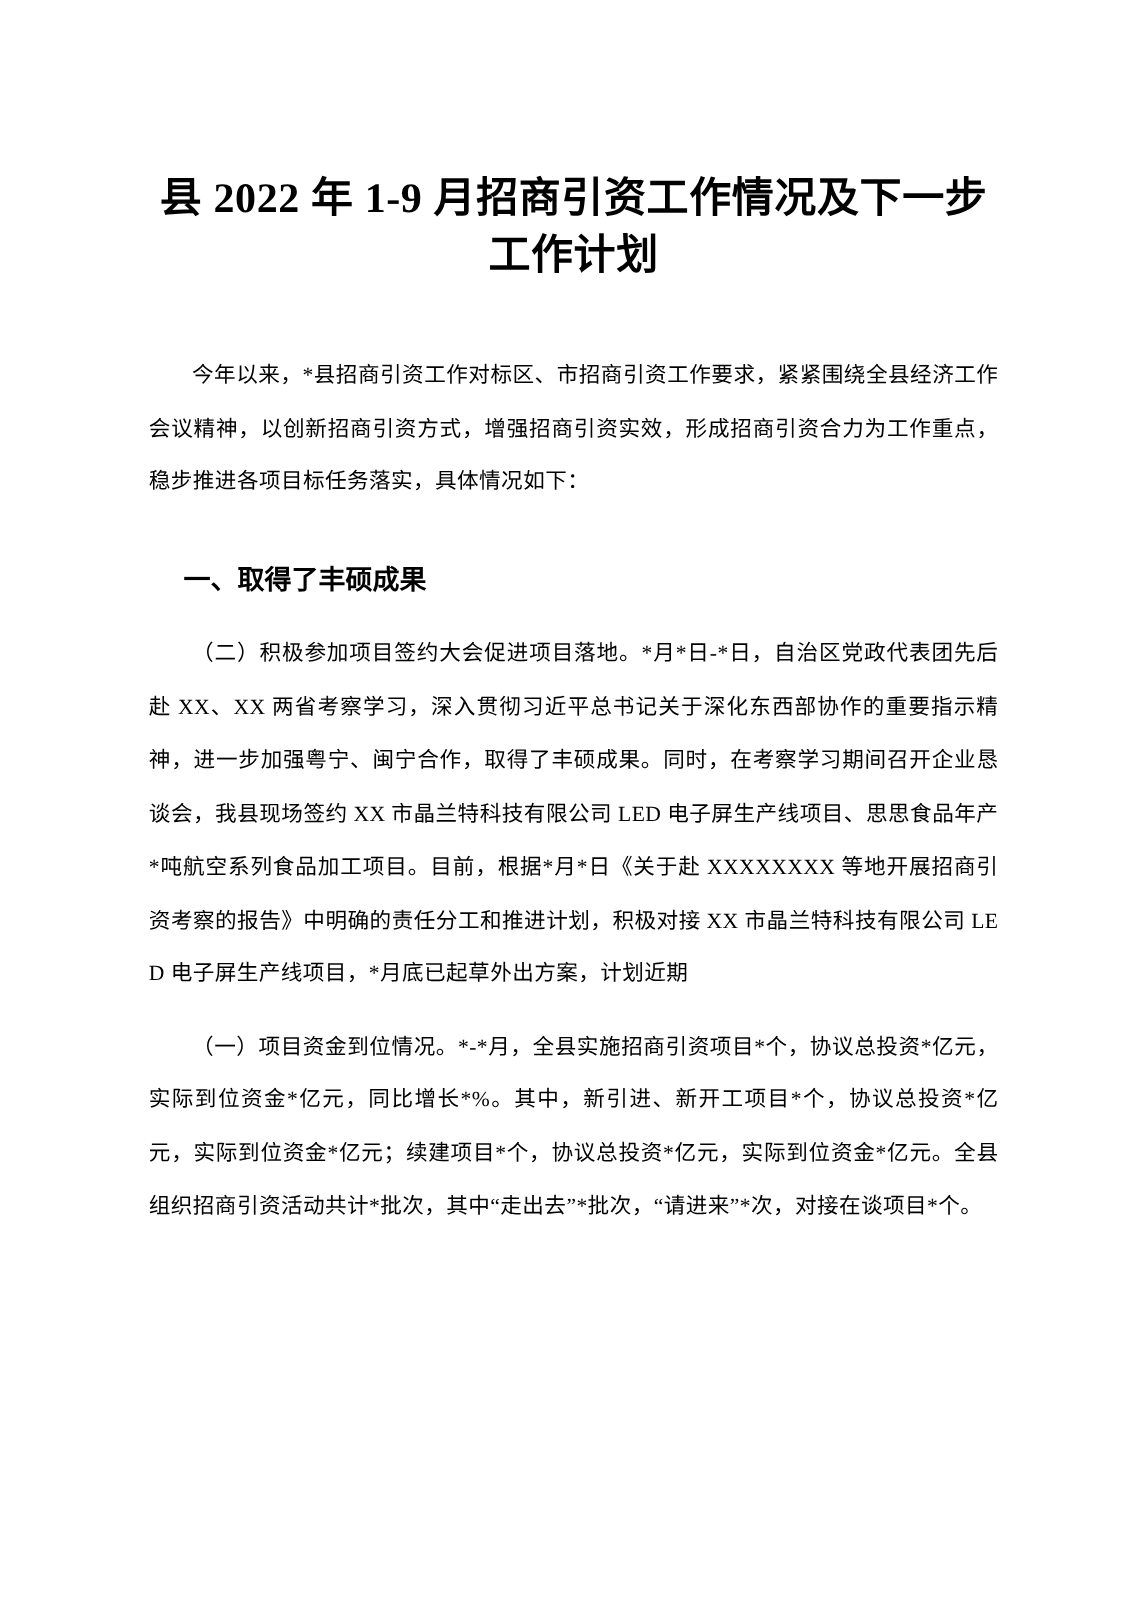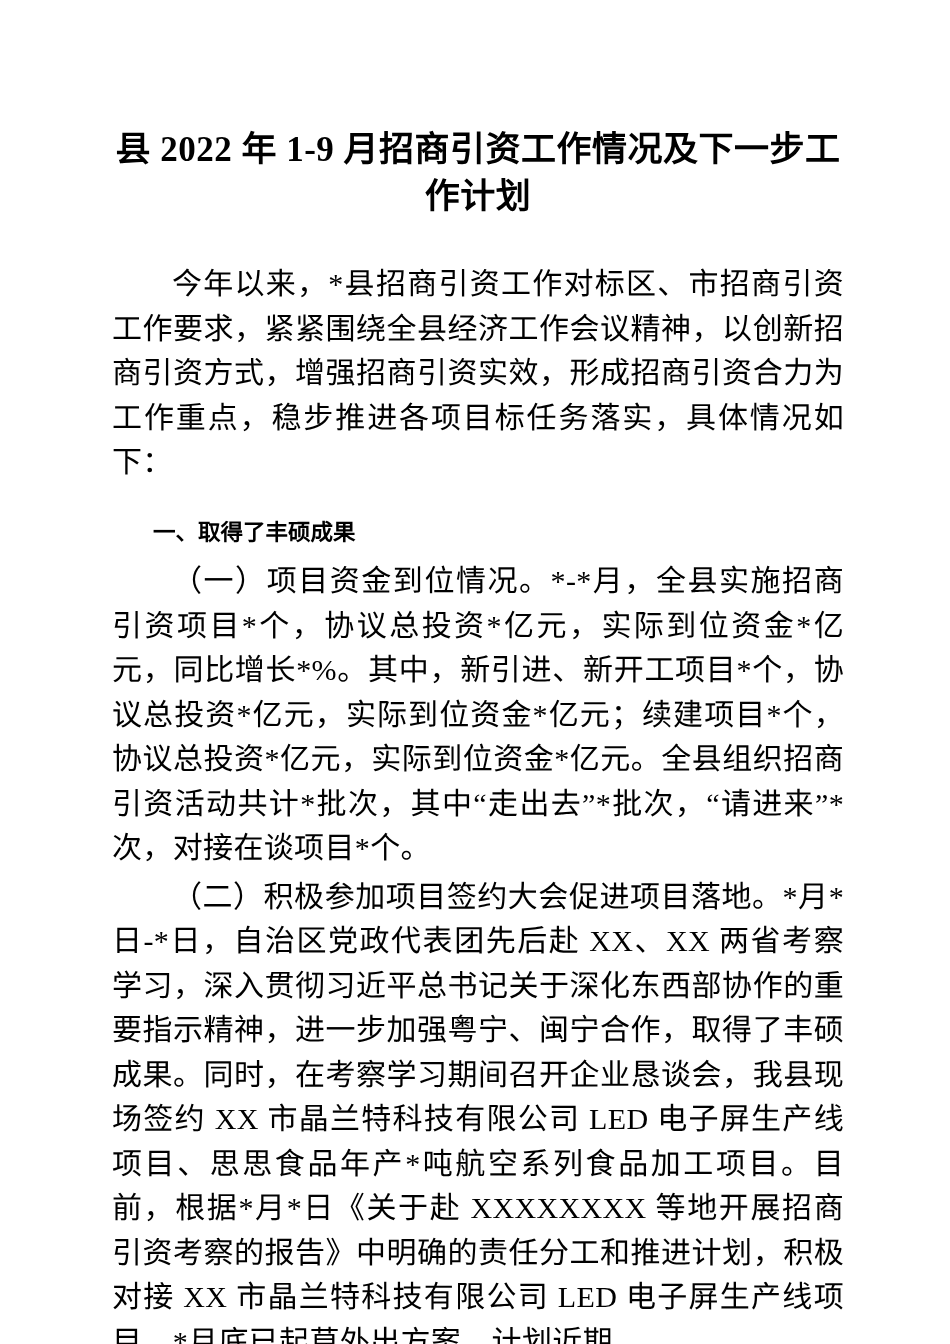--- a/index.html
+++ b/index.html
@@ -20,21 +20,21 @@
 
   .doc-body {
     position: absolute;
     left: 108px;
     top: 0;
     width: 740px;
   }
 
   
   .doc-title {
-    margin: 0;
+    margin: 16px;
     padding-top: 126px;
     font-family: "Liberation Serif", "DejaVu Serif", serif;
     font-weight: 700;
     font-size: 35px;
     line-height: 47px;
     letter-spacing: 0.5px;
     text-align: center;
     color: #000000;
     word-break: break-all;
   }
@@ -48,24 +48,24 @@
     font-weight: 700;
     font-size: 22.5px;
     line-height: 44.5px;
     color: #000000;
     letter-spacing: 0px;
     word-break: break-all;
   }
 
   
   .para {
-    margin: 4px;
+    margin: 16px;
     text-indent: 2em;
     font-family: "Liberation Serif", "DejaVu Serif", serif;
-    font-size: 30px;
+    font-size: 18px;
     line-height: 44.5px;
     color: #000000;
     text-align: justify;
     text-justify: inter-ideograph;
     word-break: break-all;
     letter-spacing: 0.35px;
   }
 
   .para.first {
     padding-top: 38px;
@@ -80,18 +80,18 @@
 
 <div class="page">
   <div class="doc-body">
 
     <h1 class="doc-title">县 2022 年 1-9 月招商引资工作情况及下一步工作计划</h1>
 
     <p class="para first">今年以来，*县招商引资工作对标区、市招商引资工作要求，紧紧围绕全县经济工作会议精神，以创新招商引资方式，增强招商引资实效，形成招商引资合力为工作重点，稳步推进各项目标任务落实，具体情况如下：</p>
 
     <h2 class="section-heading">一、取得了丰硕成果</h2>
 
+    <p class="para tight">（二）积极参加项目签约大会促进项目落地。*月*日-*日，自治区党政代表团先后赴 XX、XX 两省考察学习，深入贯彻习近平总书记关于深化东西部协作的重要指示精神，进一步加强粤宁、闽宁合作，取得了丰硕成果。同时，在考察学习期间召开企业恳谈会，我县现场签约 XX 市晶兰特科技有限公司 LED 电子屏生产线项目、思思食品年产*吨航空系列食品加工项目。目前，根据*月*日《关于赴 XXXXXXXX 等地开展招商引资考察的报告》中明确的责任分工和推进计划，积极对接 XX 市晶兰特科技有限公司 LED 电子屏生产线项目，*月底已起草外出方案，计划近期</p>
+
     <p class="para tight">（一）项目资金到位情况。*-*月，全县实施招商引资项目*个，协议总投资*亿元，实际到位资金*亿元，同比增长*%。其中，新引进、新开工项目*个，协议总投资*亿元，实际到位资金*亿元；续建项目*个，协议总投资*亿元，实际到位资金*亿元。全县组织招商引资活动共计*批次，其中“走出去”*批次，“请进来”*次，对接在谈项目*个。</p>
-
-    <p class="para tight">（二）积极参加项目签约大会促进项目落地。*月*日-*日，自治区党政代表团先后赴 XX、XX 两省考察学习，深入贯彻习近平总书记关于深化东西部协作的重要指示精神，进一步加强粤宁、闽宁合作，取得了丰硕成果。同时，在考察学习期间召开企业恳谈会，我县现场签约 XX 市晶兰特科技有限公司 LED 电子屏生产线项目、思思食品年产*吨航空系列食品加工项目。目前，根据*月*日《关于赴 XXXXXXXX 等地开展招商引资考察的报告》中明确的责任分工和推进计划，积极对接 XX 市晶兰特科技有限公司 LED 电子屏生产线项目，*月底已起草外出方案，计划近期</p>
 
   </div>
 </div>
 
 </body></html>

